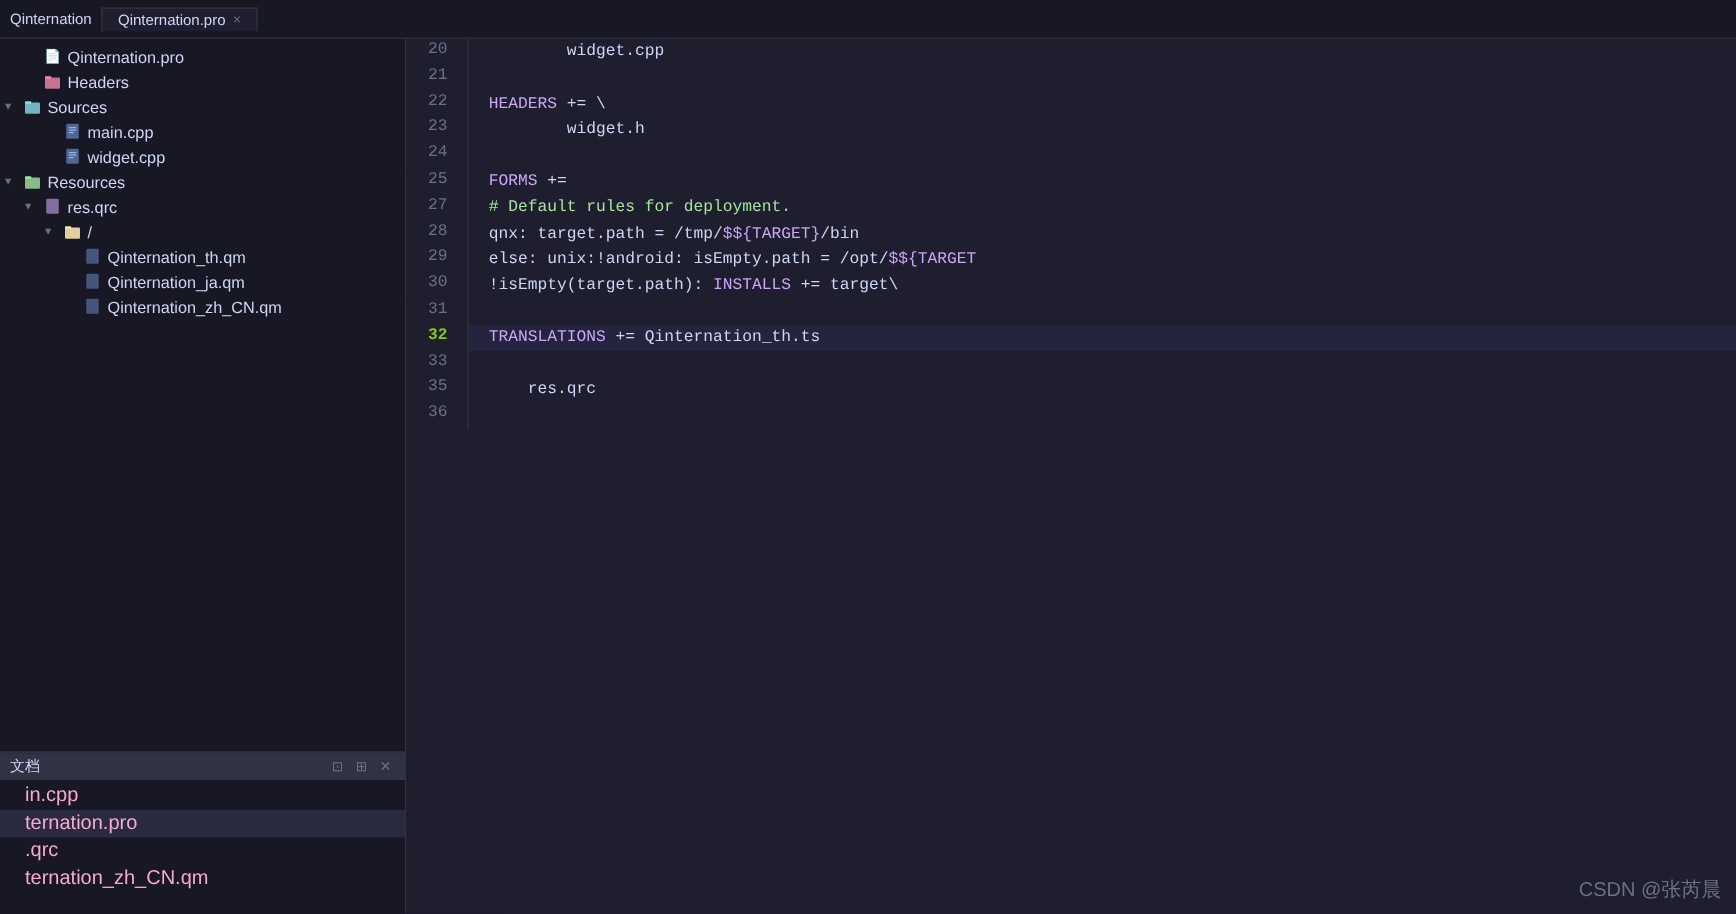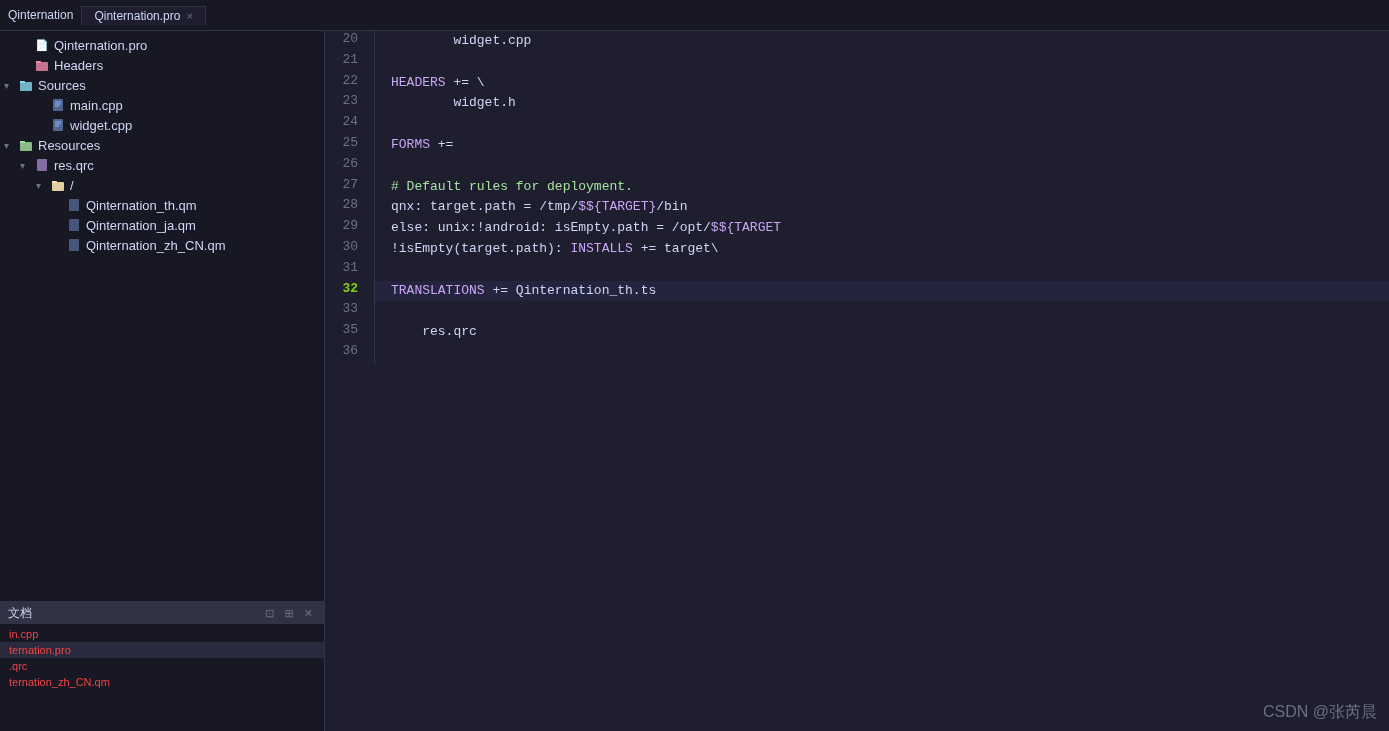--- a/index.html
+++ b/index.html
@@ -148,24 +148,24 @@
       font-size: 11px;
       cursor: pointer;
       padding: 1px 3px;
     }
     .bottom-panel-list {
       flex: 1;
       overflow-y: auto;
       padding: 2px 0;
     }
     .panel-item {
-      padding: 2px 9px;
-      font-size: 11px;
-      font-family: sans-serif;
-      color: #ef4444;
+      padding: 2px 20px;
+      font-size: 16px;
+      font-family: sans-serif;
+      color: #f9a8d4;
       cursor: pointer;
     }
     .panel-item.highlighted { background: #2a2a3e; }
 
     
     .editor {
       flex: 1;
       background: #1e1e2e;
       overflow: auto;
       padding: 0;
@@ -407,24 +407,20 @@
       <div class="code-line">
         <span class="line-number">24</span>
         <span class="code-content">&nbsp;</span>
       </div>
 
       <div class="code-line">
         <span class="line-number">25</span>
         <span class="code-content"><span class="kw-purple">FORMS</span><span class="plain"> += </span></span>
       </div>
 
-      <div class="code-line">
-        <span class="line-number">26</span>
-        <span class="code-content">&nbsp;</span>
-      </div>
 
       <div class="code-line">
         <span class="line-number">27</span>
         <span class="code-content"><span class="kw-green"># Default rules for deployment.</span></span>
       </div>
 
       <div class="code-line">
         <span class="line-number">28</span>
         <span class="code-content"><span class="plain">qnx: target.path = /tmp/</span><span class="kw-purple">$${TARGET}</span><span class="plain">/bin</span></span>
       </div>

